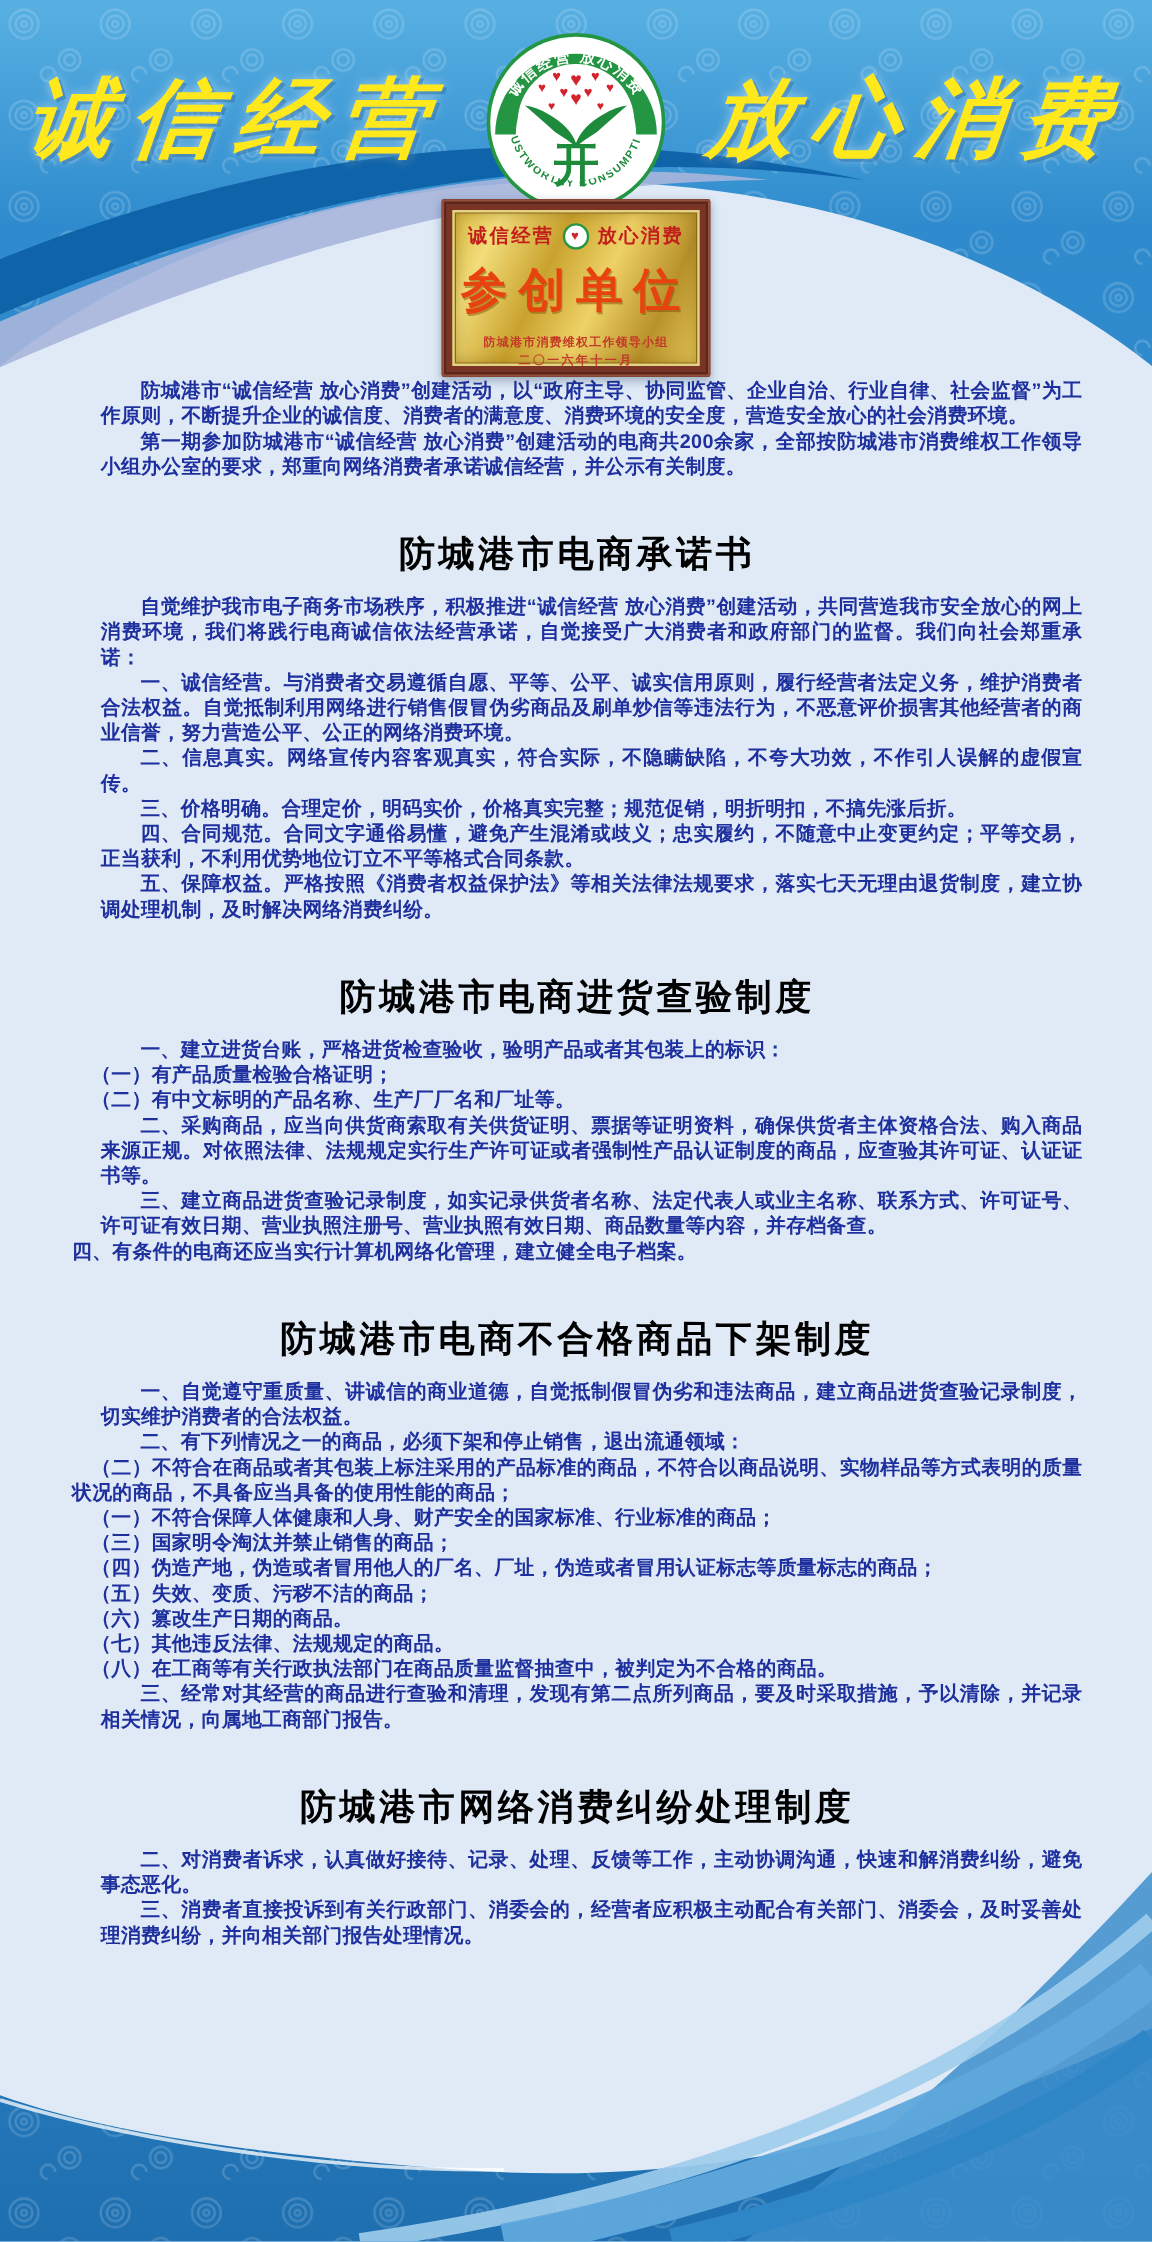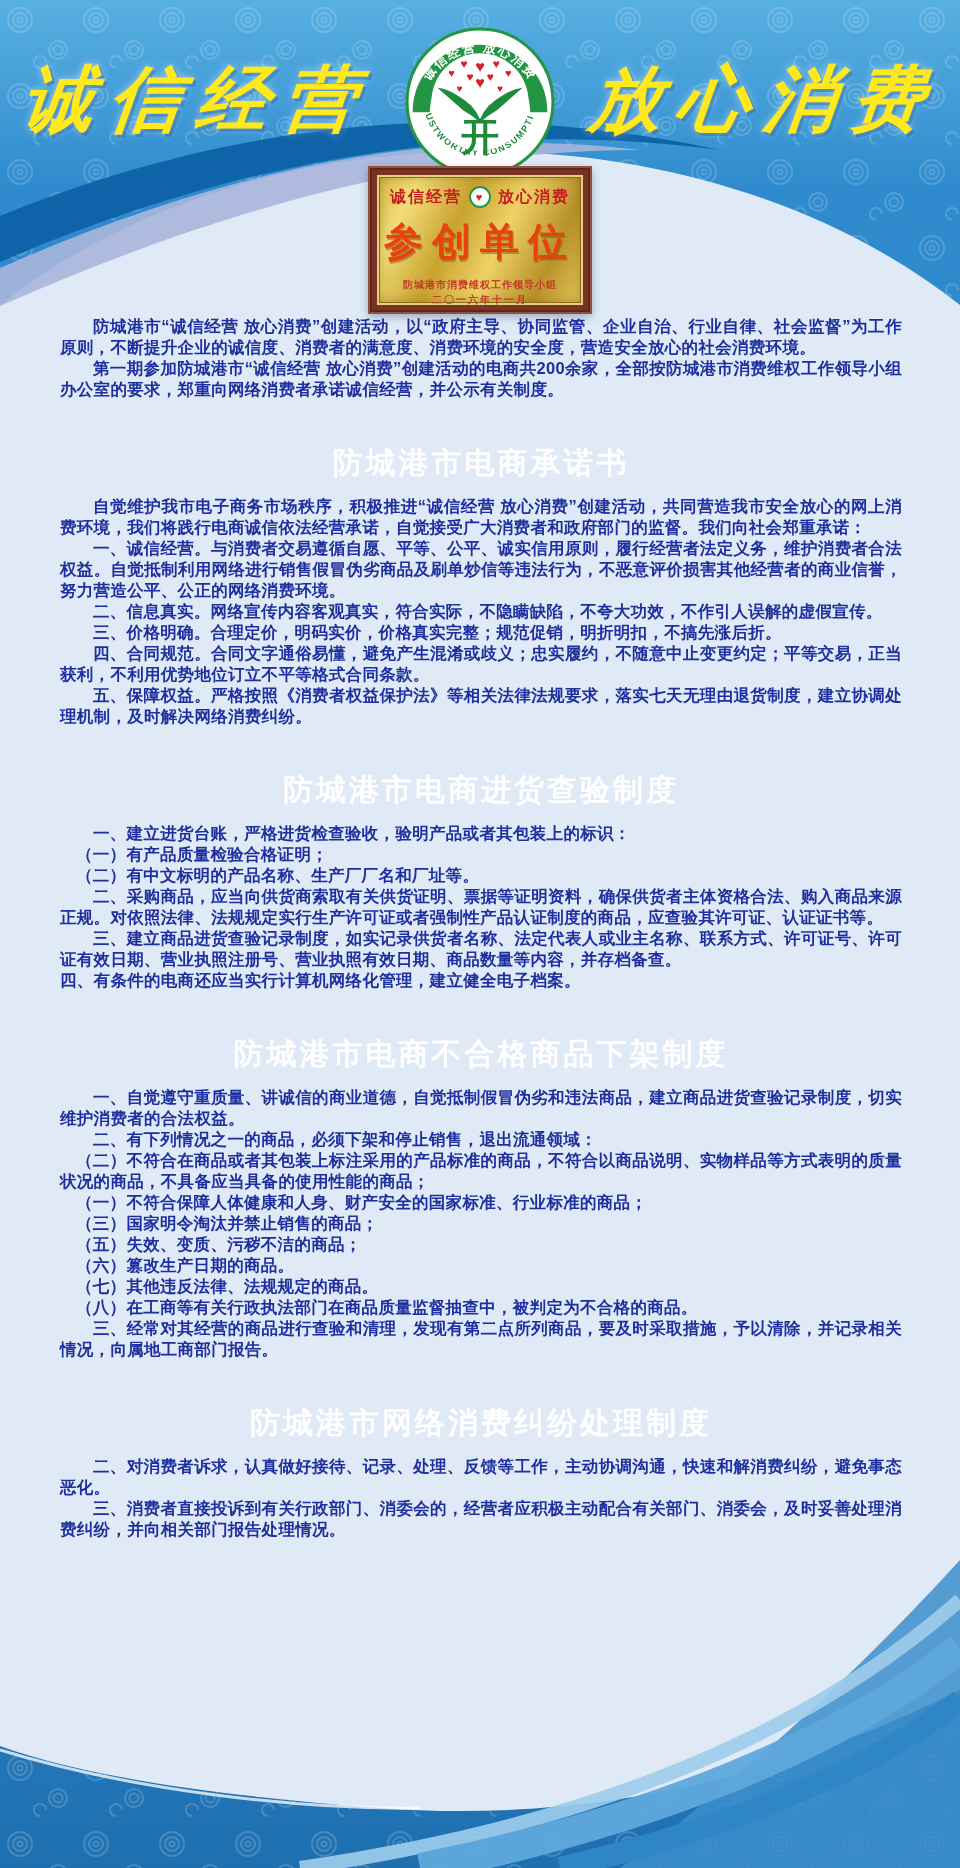--- a/index.html
+++ b/index.html
@@ -40,26 +40,26 @@
   .mini-heart{color:#d5222b;font-size:11px;line-height:1;}
   .plaque-main{margin-top:7px;font-size:39px;font-weight:900;color:#e8430e;letter-spacing:9px;
     text-shadow:1px 2px 0 rgba(120,70,0,.45);}
   .plaque-org{margin-top:9px;font-size:10px;font-weight:bold;color:#c43a28;letter-spacing:1px;font-family:Liberation Serif, serif;}
   .plaque-date{font-size:10px;font-weight:bold;color:#c43a28;letter-spacing:2px;margin-top:1px;}
 
   
   .content{position:absolute;left:60px;top:316px;width:842px;z-index:2;}
   .para{margin:0;font-size:16.5px;line-height:21px;font-weight:700;color:#1e2f9e;
     text-align:justify;letter-spacing:.3px;}
-  .ind2{text-indent:33px;}
+  .ind2{text-indent:33px;margin-left:24px;}
   .ind1{text-indent:16px;}
   .ind0{text-indent:0;}
   .intro-block{margin-bottom:24px;}
   .section-title{margin:44px 0 14px;text-align:center;font-size:30px;line-height:38px;
-    font-weight:800;color:#ffffff;letter-spacing:3px;}
+    font-weight:800;color:#000000;letter-spacing:3px;}
 </style>
 </head>
 <body>
 
 <div class="poster">
 
   <svg class="bg-svg" width="960" height="1868" viewBox="0 0 960 1868" aria-hidden="true">
     <defs>
       <linearGradient id="bgGrad" x1="0" y1="0" x2="0" y2="1">
         <stop offset="0" stop-color="#58b0e2"></stop>
@@ -172,20 +172,21 @@
         <p class="para ind1">（二）有中文标明的产品名称、生产厂厂名和厂址等。</p>
         <p class="para ind2">二、采购商品，应当向供货商索取有关供货证明、票据等证明资料，确保供货者主体资格合法、购入商品来源正规。对依照法律、法规规定实行生产许可证或者强制性产品认证制度的商品，应查验其许可证、认证证书等。</p>
         <p class="para ind2">三、建立商品进货查验记录制度，如实记录供货者名称、法定代表人或业主名称、联系方式、许可证号、许可证有效日期、营业执照注册号、营业执照有效日期、商品数量等内容，并存档备查。</p>
         <p class="para ind0">四、有条件的电商还应当实行计算机网络化管理，建立健全电子档案。</p>
         <h2 class="section-title">防城港市电商不合格商品下架制度</h2>
         <p class="para ind2">一、自觉遵守重质量、讲诚信的商业道德，自觉抵制假冒伪劣和违法商品，建立商品进货查验记录制度，切实维护消费者的合法权益。</p>
         <p class="para ind2">二、有下列情况之一的商品，必须下架和停止销售，退出流通领域：</p>
         <p class="para ind1">（二）不符合在商品或者其包装上标注采用的产品标准的商品，不符合以商品说明、实物样品等方式表明的质量状况的商品，不具备应当具备的使用性能的商品；</p>
         <p class="para ind1">（一）不符合保障人体健康和人身、财产安全的国家标准、行业标准的商品；</p>
         <p class="para ind1">（三）国家明令淘汰并禁止销售的商品；</p>
+        <p class="para ind1">（四）伪造产地，伪造或者冒用他人的厂名、厂址，伪造或者冒用认证标志等质量标志的商品；</p>
         <p class="para ind1">（五）失效、变质、污秽不洁的商品；</p>
         <p class="para ind1">（六）篡改生产日期的商品。</p>
         <p class="para ind1">（七）其他违反法律、法规规定的商品。</p>
         <p class="para ind1">（八）在工商等有关行政执法部门在商品质量监督抽查中，被判定为不合格的商品。</p>
         <p class="para ind2">三、经常对其经营的商品进行查验和清理，发现有第二点所列商品，要及时采取措施，予以清除，并记录相关情况，向属地工商部门报告。</p>
         <h2 class="section-title">防城港市网络消费纠纷处理制度</h2>
         <p class="para ind2">二、对消费者诉求，认真做好接待、记录、处理、反馈等工作，主动协调沟通，快速和解消费纠纷，避免事态恶化。</p>
         <p class="para ind2">三、消费者直接投诉到有关行政部门、消委会的，经营者应积极主动配合有关部门、消委会，及时妥善处理消费纠纷，并向相关部门报告处理情况。</p>
       </div>
   </div>

